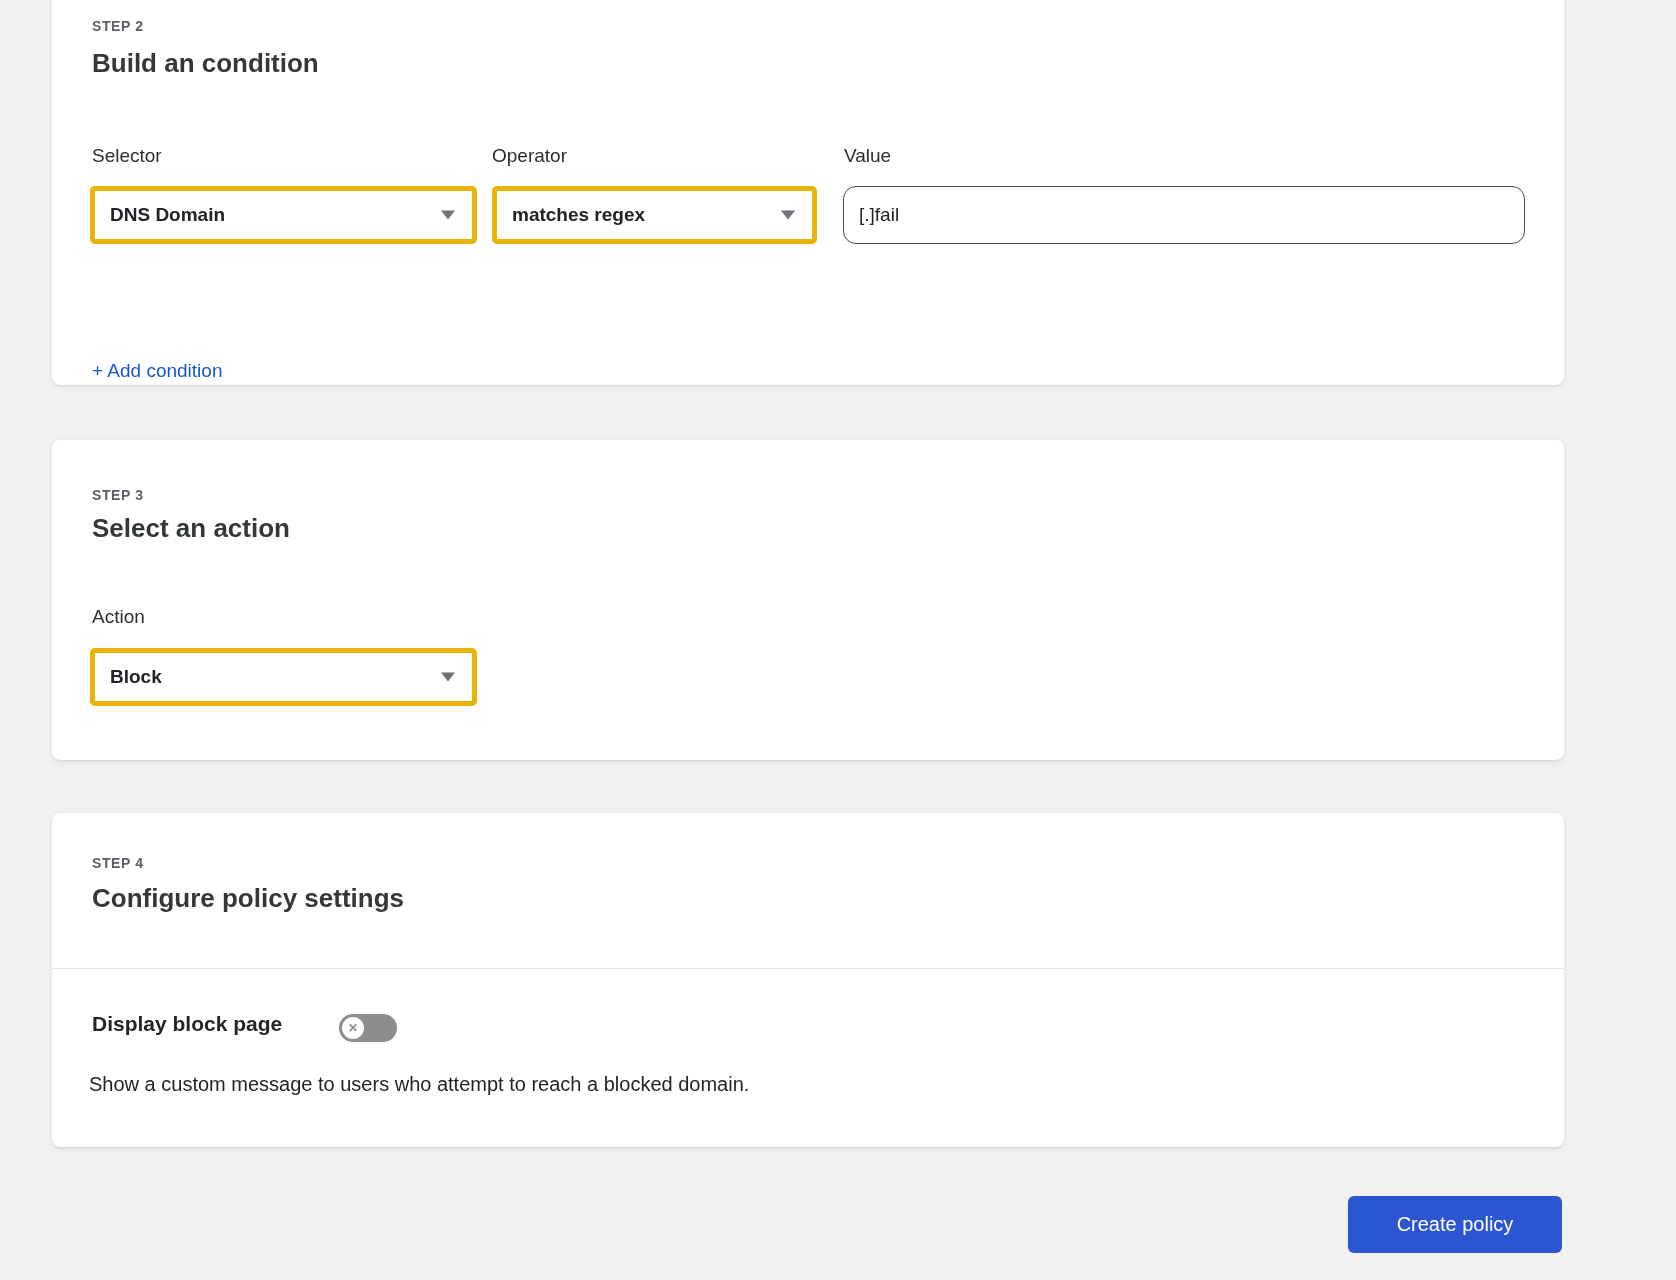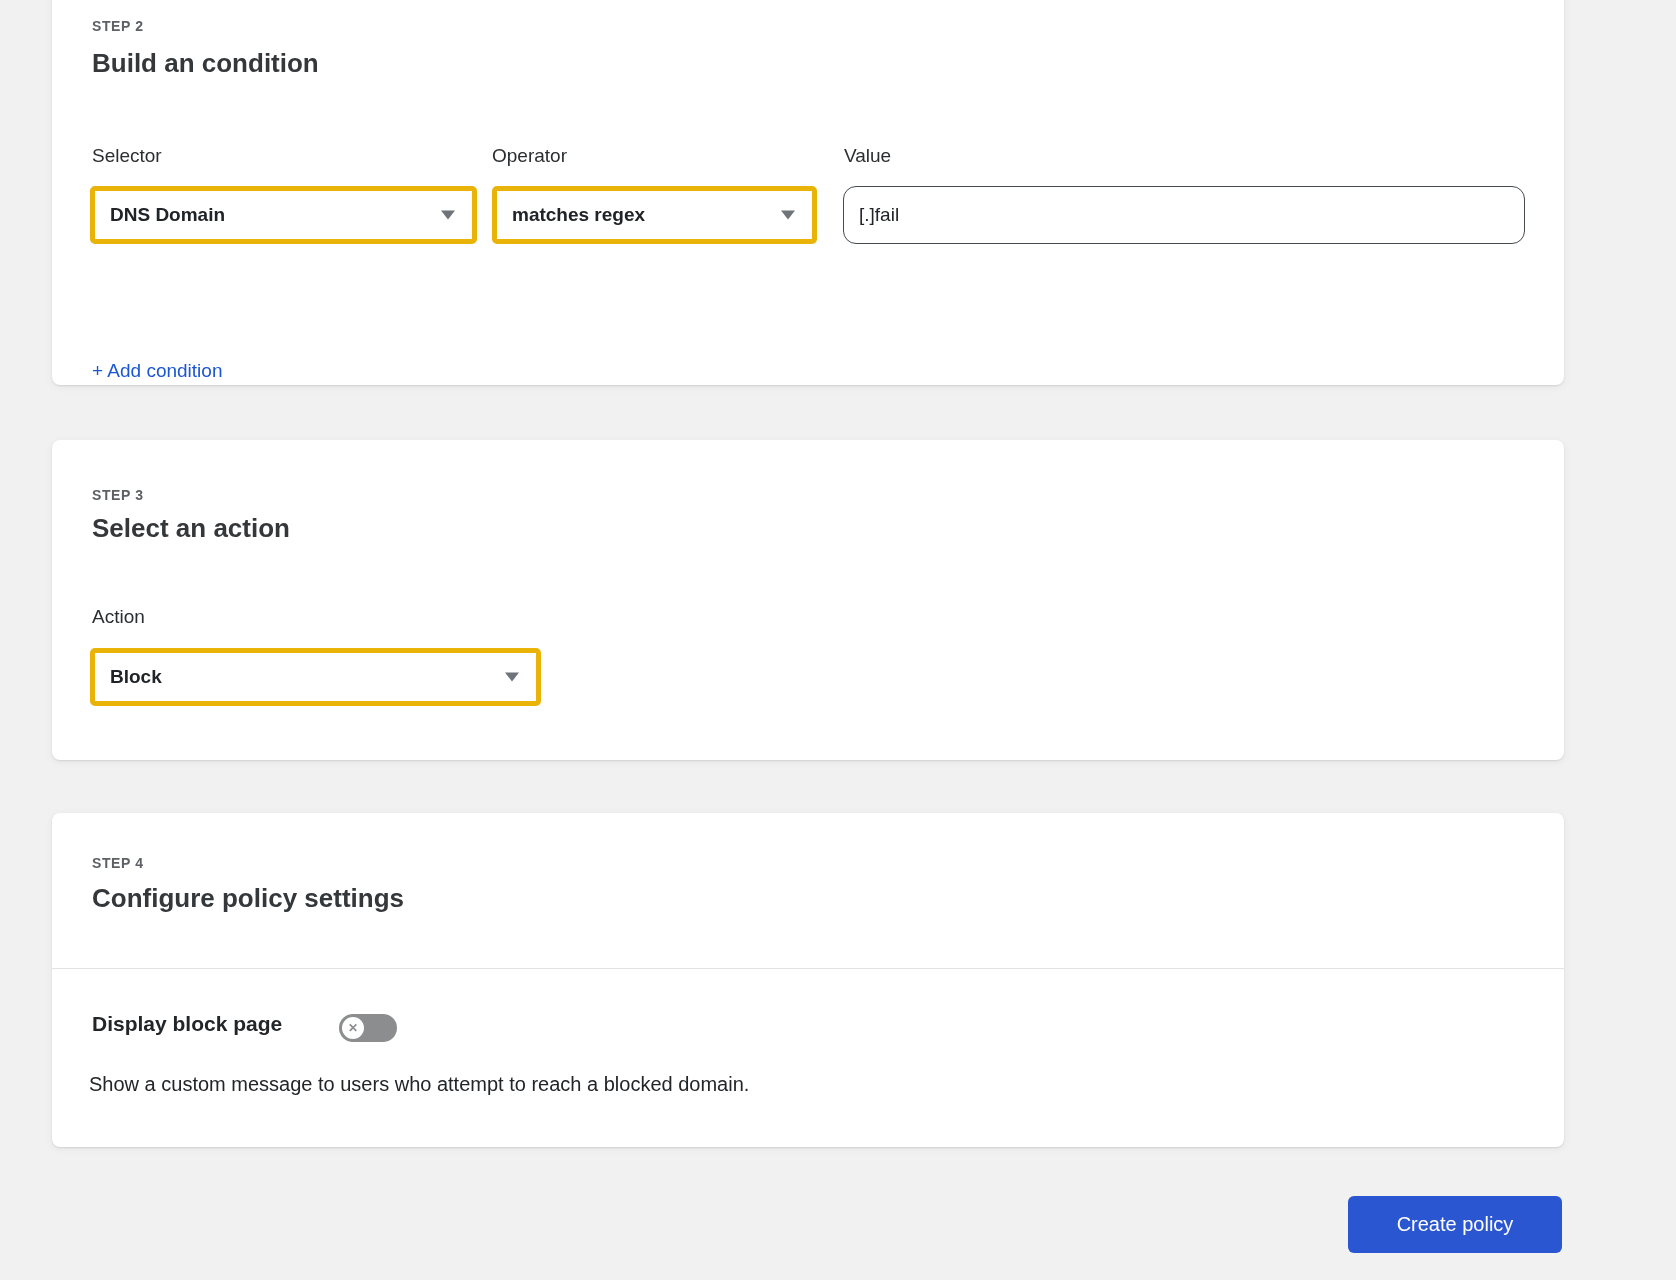--- a/index.html
+++ b/index.html
@@ -183,21 +183,21 @@
   <input class="text-control" style="left: 791px; top: 226px; width: 682px;" value="[.]fail">
 
   <a class="link" style="top:360px;margin-top:40px;">+ Add condition</a>
 </section>
 
 <section class="card" id="card-action">
   <div class="step-label" style="top:47px;">STEP 3</div>
   <h2 class="card-title" style="top:73px; margin:0;">Select an action</h2>
 
   <div class="field-label" style="left:40px; top:166px;">Action</div>
-  <div class="control" style="left:38px; top:208px; width:451px;">
+  <div class="control" style="left:38px; top:208px; width:387px;">
     <span>Block</span>
     <span class="caret"></span>
   </div>
 </section>
 
 <section class="card" id="card-settings">
   <div class="step-label" style="top:42px;">STEP 4</div>
   <h2 class="card-title" style="top:70px; margin:0;">Configure policy settings</h2>
 
   <div class="divider"></div>

